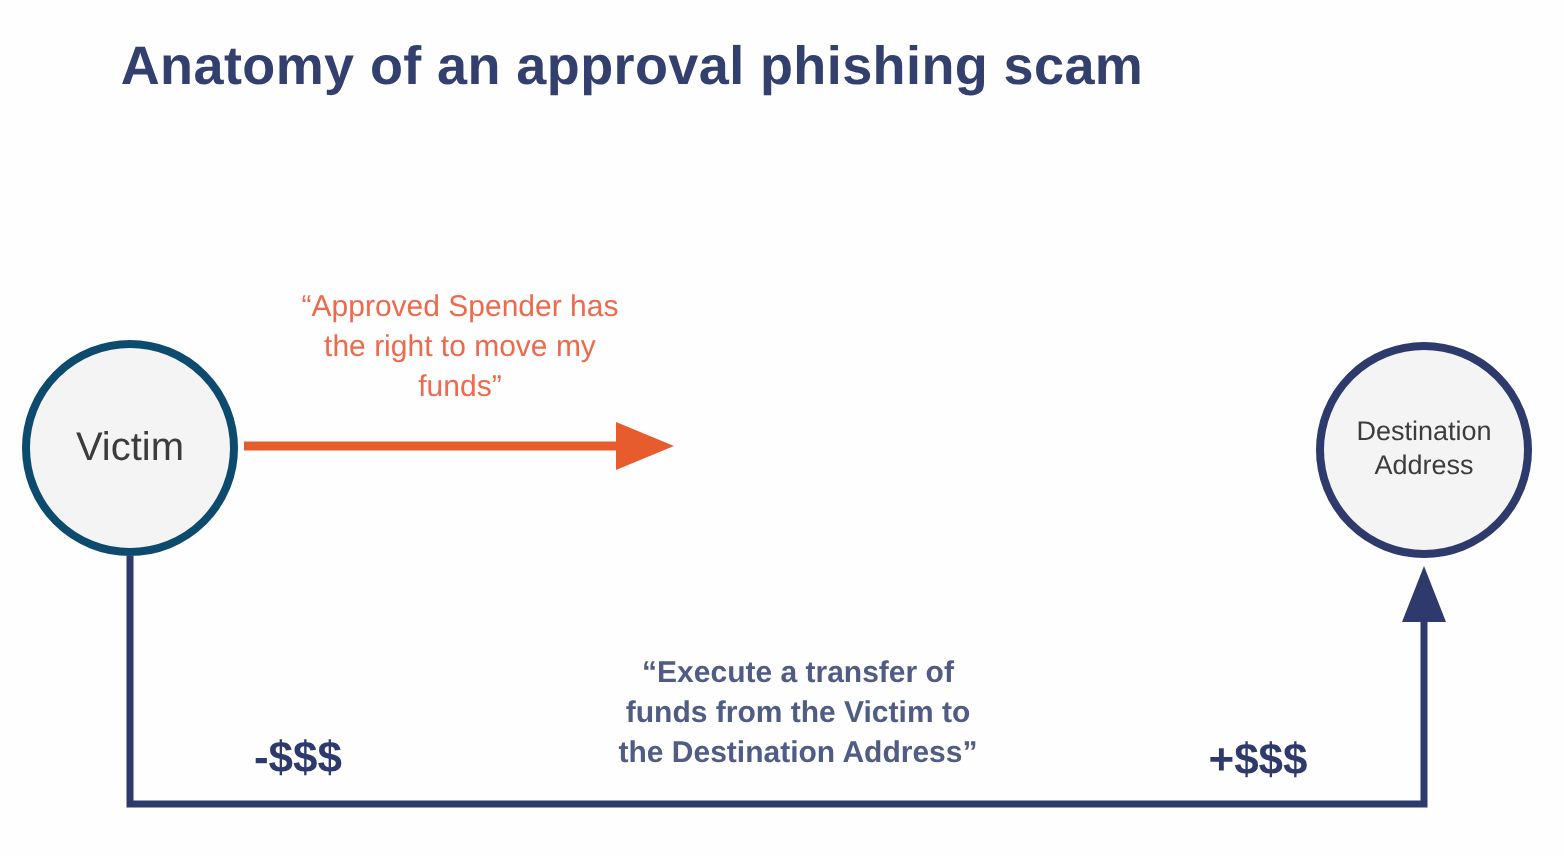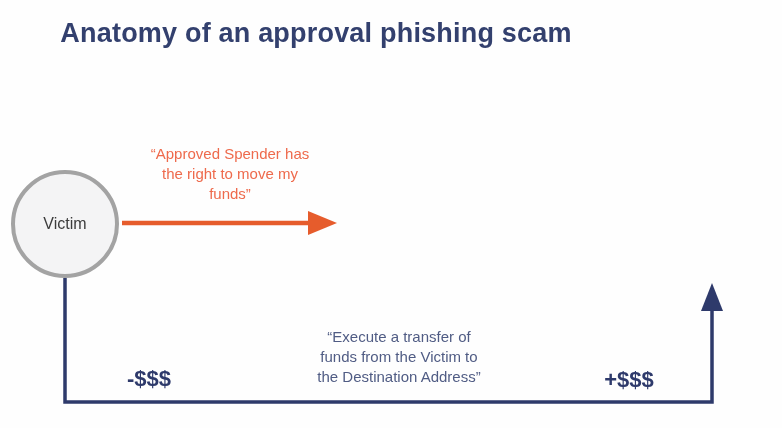--- a/index.html
+++ b/index.html
@@ -37,22 +37,22 @@
     box-sizing: border-box;
     color: #3c3c3c;
     white-space: pre-line;
     line-height: 1.25;
   }
   .node-victim {
     left: 11px;
     top: 170px;
     width: 108px;
     height: 108px;
-    border: 4px solid #a3a3a3;
-    font-size: 16px;
+    border: 4px solid #0c4a6e;
+    font-size: 20px;
   }
   .node-spender {
     left: 336px;
     top: 170px;
     width: 104px;
     height: 104px;
     border: 4px solid #2e3a6b;
     font-size: 15px;
   }
   .node-destination {
@@ -75,20 +75,21 @@
     left: 120px;
     top: 120px;
     width: 220px;
     color: #ee6a4c;
   }
   .quote-transfer {
     left: 284px;
     top: 303px;
     width: 230px;
     color: #505c84;
+    font-weight: bold;
   }
   .money {
     position: absolute;
     width: 90px;
     text-align: center;
     font-size: 22px;
     font-weight: bold;
     color: #2e3a6b;
   }
   .money-debit {
@@ -131,18 +132,20 @@
 the right to move my
 funds”</div>
 
   <div class="quote quote-transfer">“Execute a transfer of
 funds from the Victim to
 the Destination Address”</div>
 
   <div class="node node-victim">Victim</div>
 
 
+  <div class="node node-destination">Destination
+Address</div>
 
   <div class="money money-debit">-$$$</div>
 
   <div class="money money-credit">+$$$</div>
 
 </div>
 
 </body></html>

